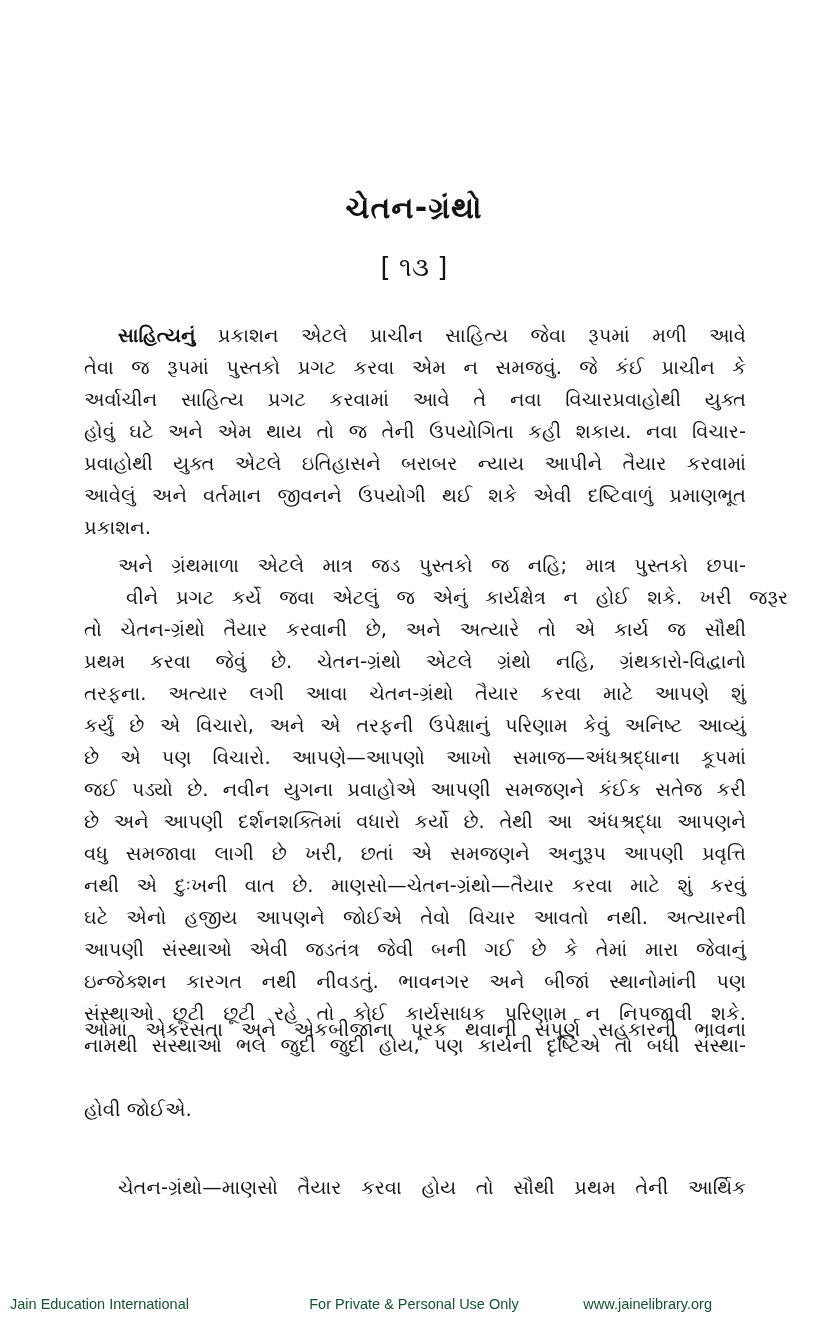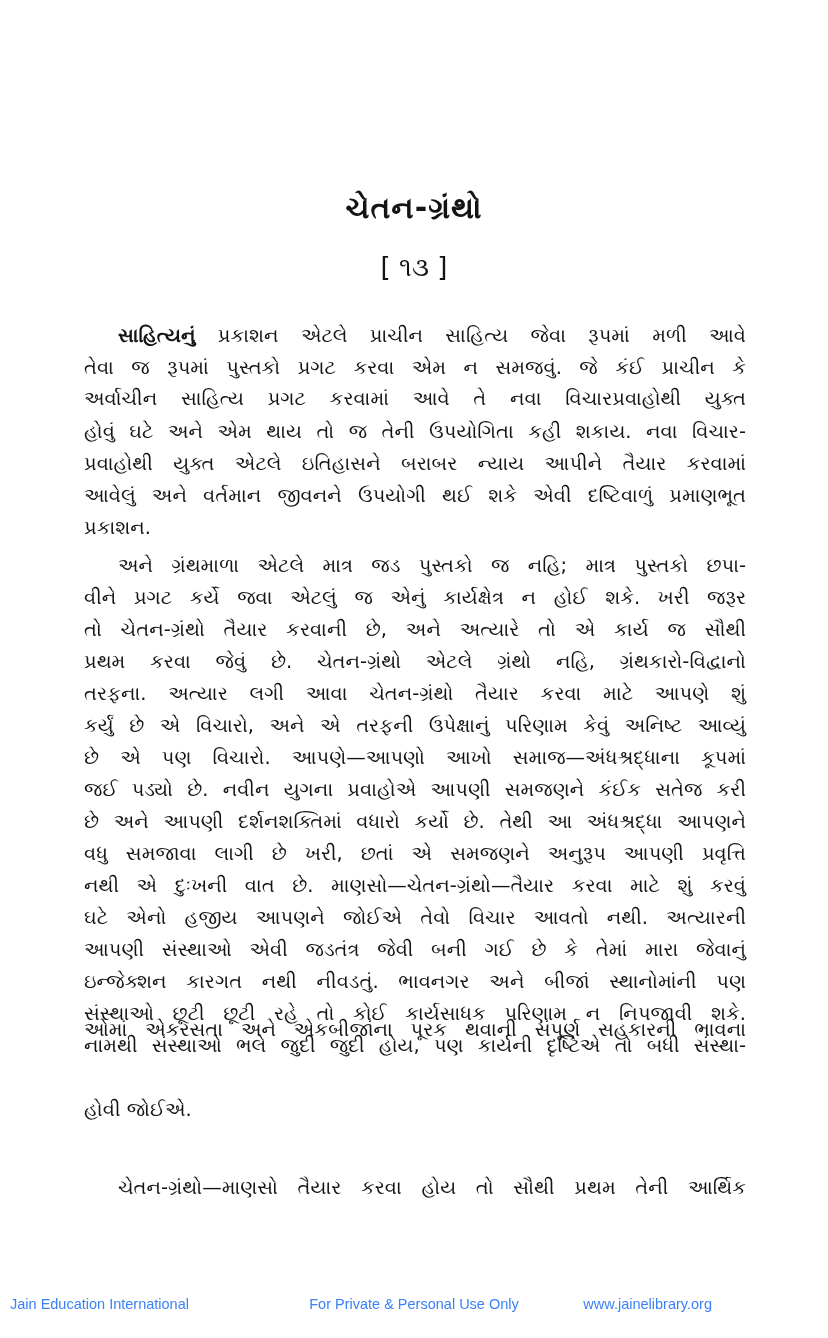--- a/index.html
+++ b/index.html
@@ -9,46 +9,46 @@
     .title { position: absolute; left: 0; width: 828px; top: 190px; text-align: center;
              font-size: 30px; font-weight: bold; letter-spacing: 1px; }
     .chapter { position: absolute; left: 0; width: 828px; top: 252px; text-align: center;
                font-size: 26px; font-weight: normal; }
     .line { position: absolute; left: 84px; width: 662px; font-size: 19.5px; line-height: 28px;
             white-space: nowrap; text-align: justify; text-align-last: justify; }
     .line.last { text-align-last: left; }
     .line.indent { left: 118px; width: 628px; }
     .lead { font-weight: bold; }
     .footer { position: absolute; top: 1296px; font-family: "Liberation Sans", sans-serif;
-              font-size: 14.5px; color: #3b82f6; }
+              font-size: 14.5px; color: #14532d; }
     .f-left { left: 10px; }
     .f-mid { left: 0; width: 828px; text-align: center; }
     .f-right { right: 16px; margin-left: 16px; }
   </style>
 </head>
 <body>
 
 <div class="page">
 
   <div class="title">ચેતન-ગ્રંથો</div>
   <div class="chapter">[ ૧૩ ]</div>
 
   <div>
     <div class="line indent" style="top:322px;"><span class="lead">સાહિત્યનું</span><span> પ્રકાશન એટલે પ્રાચીન સાહિત્ય જેવા રૂપમાં મળી આવે</span></div>
     <div class="line" style="top:354px;">તેવા જ રૂપમાં પુસ્તકો પ્રગટ કરવા એમ ન સમજવું. જે કંઈ પ્રાચીન કે</div>
-    <div class="line" style="top:386px;font-family:Liberation Mono, monospace;">અર્વાચીન સાહિત્ય પ્રગટ કરવામાં આવે તે નવા વિચારપ્રવાહોથી યુક્ત</div>
+    <div class="line" style="top:386px;">અર્વાચીન સાહિત્ય પ્રગટ કરવામાં આવે તે નવા વિચારપ્રવાહોથી યુક્ત</div>
     <div class="line" style="top:418px;">હોવું ઘટે અને એમ થાય તો જ તેની ઉપયોગિતા કહી શકાય. નવા વિચાર-</div>
     <div class="line" style="top:450px;">પ્રવાહોથી યુક્ત એટલે ઇતિહાસને બરાબર ન્યાય આપીને તૈયાર કરવામાં</div>
     <div class="line" style="top:482px;">આવેલું અને વર્તમાન જીવનને ઉપયોગી થઈ શકે એવી દષ્ટિવાળું પ્રમાણભૂત</div>
     <div class="line last" style="top:514px;">પ્રકાશન.</div>
   </div>
 
   <div>
     <div class="line indent" style="top:552px;">અને ગ્રંથમાળા એટલે માત્ર જડ પુસ્તકો જ નહિ; માત્ર પુસ્તકો છપા-</div>
-    <div class="line" style="top:584px;">વીને પ્રગટ કર્યે જવા એટલું જ એનું કાર્યક્ષેત્ર ન હોઈ શકે. ખરી જરૂર</div>
+    <div class="line" style="top:584px;margin-left:42px;">વીને પ્રગટ કર્યે જવા એટલું જ એનું કાર્યક્ષેત્ર ન હોઈ શકે. ખરી જરૂર</div>
     <div class="line" style="top:616px;">તો ચેતન-ગ્રંથો તૈયાર કરવાની છે, અને અત્યારે તો એ કાર્ય જ સૌથી</div>
     <div class="line" style="top:648px;">પ્રથમ કરવા જેવું છે. ચેતન-ગ્રંથો એટલે ગ્રંથો નહિ, ગ્રંથકારો-વિદ્વાનો</div>
     <div class="line" style="top:680px;">તરફના. અત્યાર લગી આવા ચેતન-ગ્રંથો તૈયાર કરવા માટે આપણે શું</div>
     <div class="line" style="top:712px;">કર્યું છે એ વિચારો, અને એ તરફની ઉપેક્ષાનું પરિણામ કેવું અનિષ્ટ આવ્યું</div>
     <div class="line" style="top:744px;">છે એ પણ વિચારો. આપણે—આપણો આખો સમાજ—અંધશ્રદ્ધાના કૂપમાં</div>
     <div class="line" style="top:776px;">જઈ પડ્યો છે. નવીન યુગના પ્રવાહોએ આપણી સમજણને કંઈક સતેજ કરી</div>
     <div class="line" style="top:808px;">છે અને આપણી દર્શનશક્તિમાં વધારો કર્યો છે. તેથી આ અંધશ્રદ્ધા આપણને</div>
     <div class="line" style="top:840px;">વધુ સમજાવા લાગી છે ખરી, છતાં એ સમજણને અનુરૂપ આપણી પ્રવૃત્તિ</div>
     <div class="line" style="top:872px;">નથી એ દુઃખની વાત છે. માણસો—ચેતન-ગ્રંથો—તૈયાર કરવા માટે શું કરવું</div>
     <div class="line" style="top:904px;">ઘટે એનો હજીય આપણને જોઈએ તેવો વિચાર આવતો નથી. અત્યારની</div>

